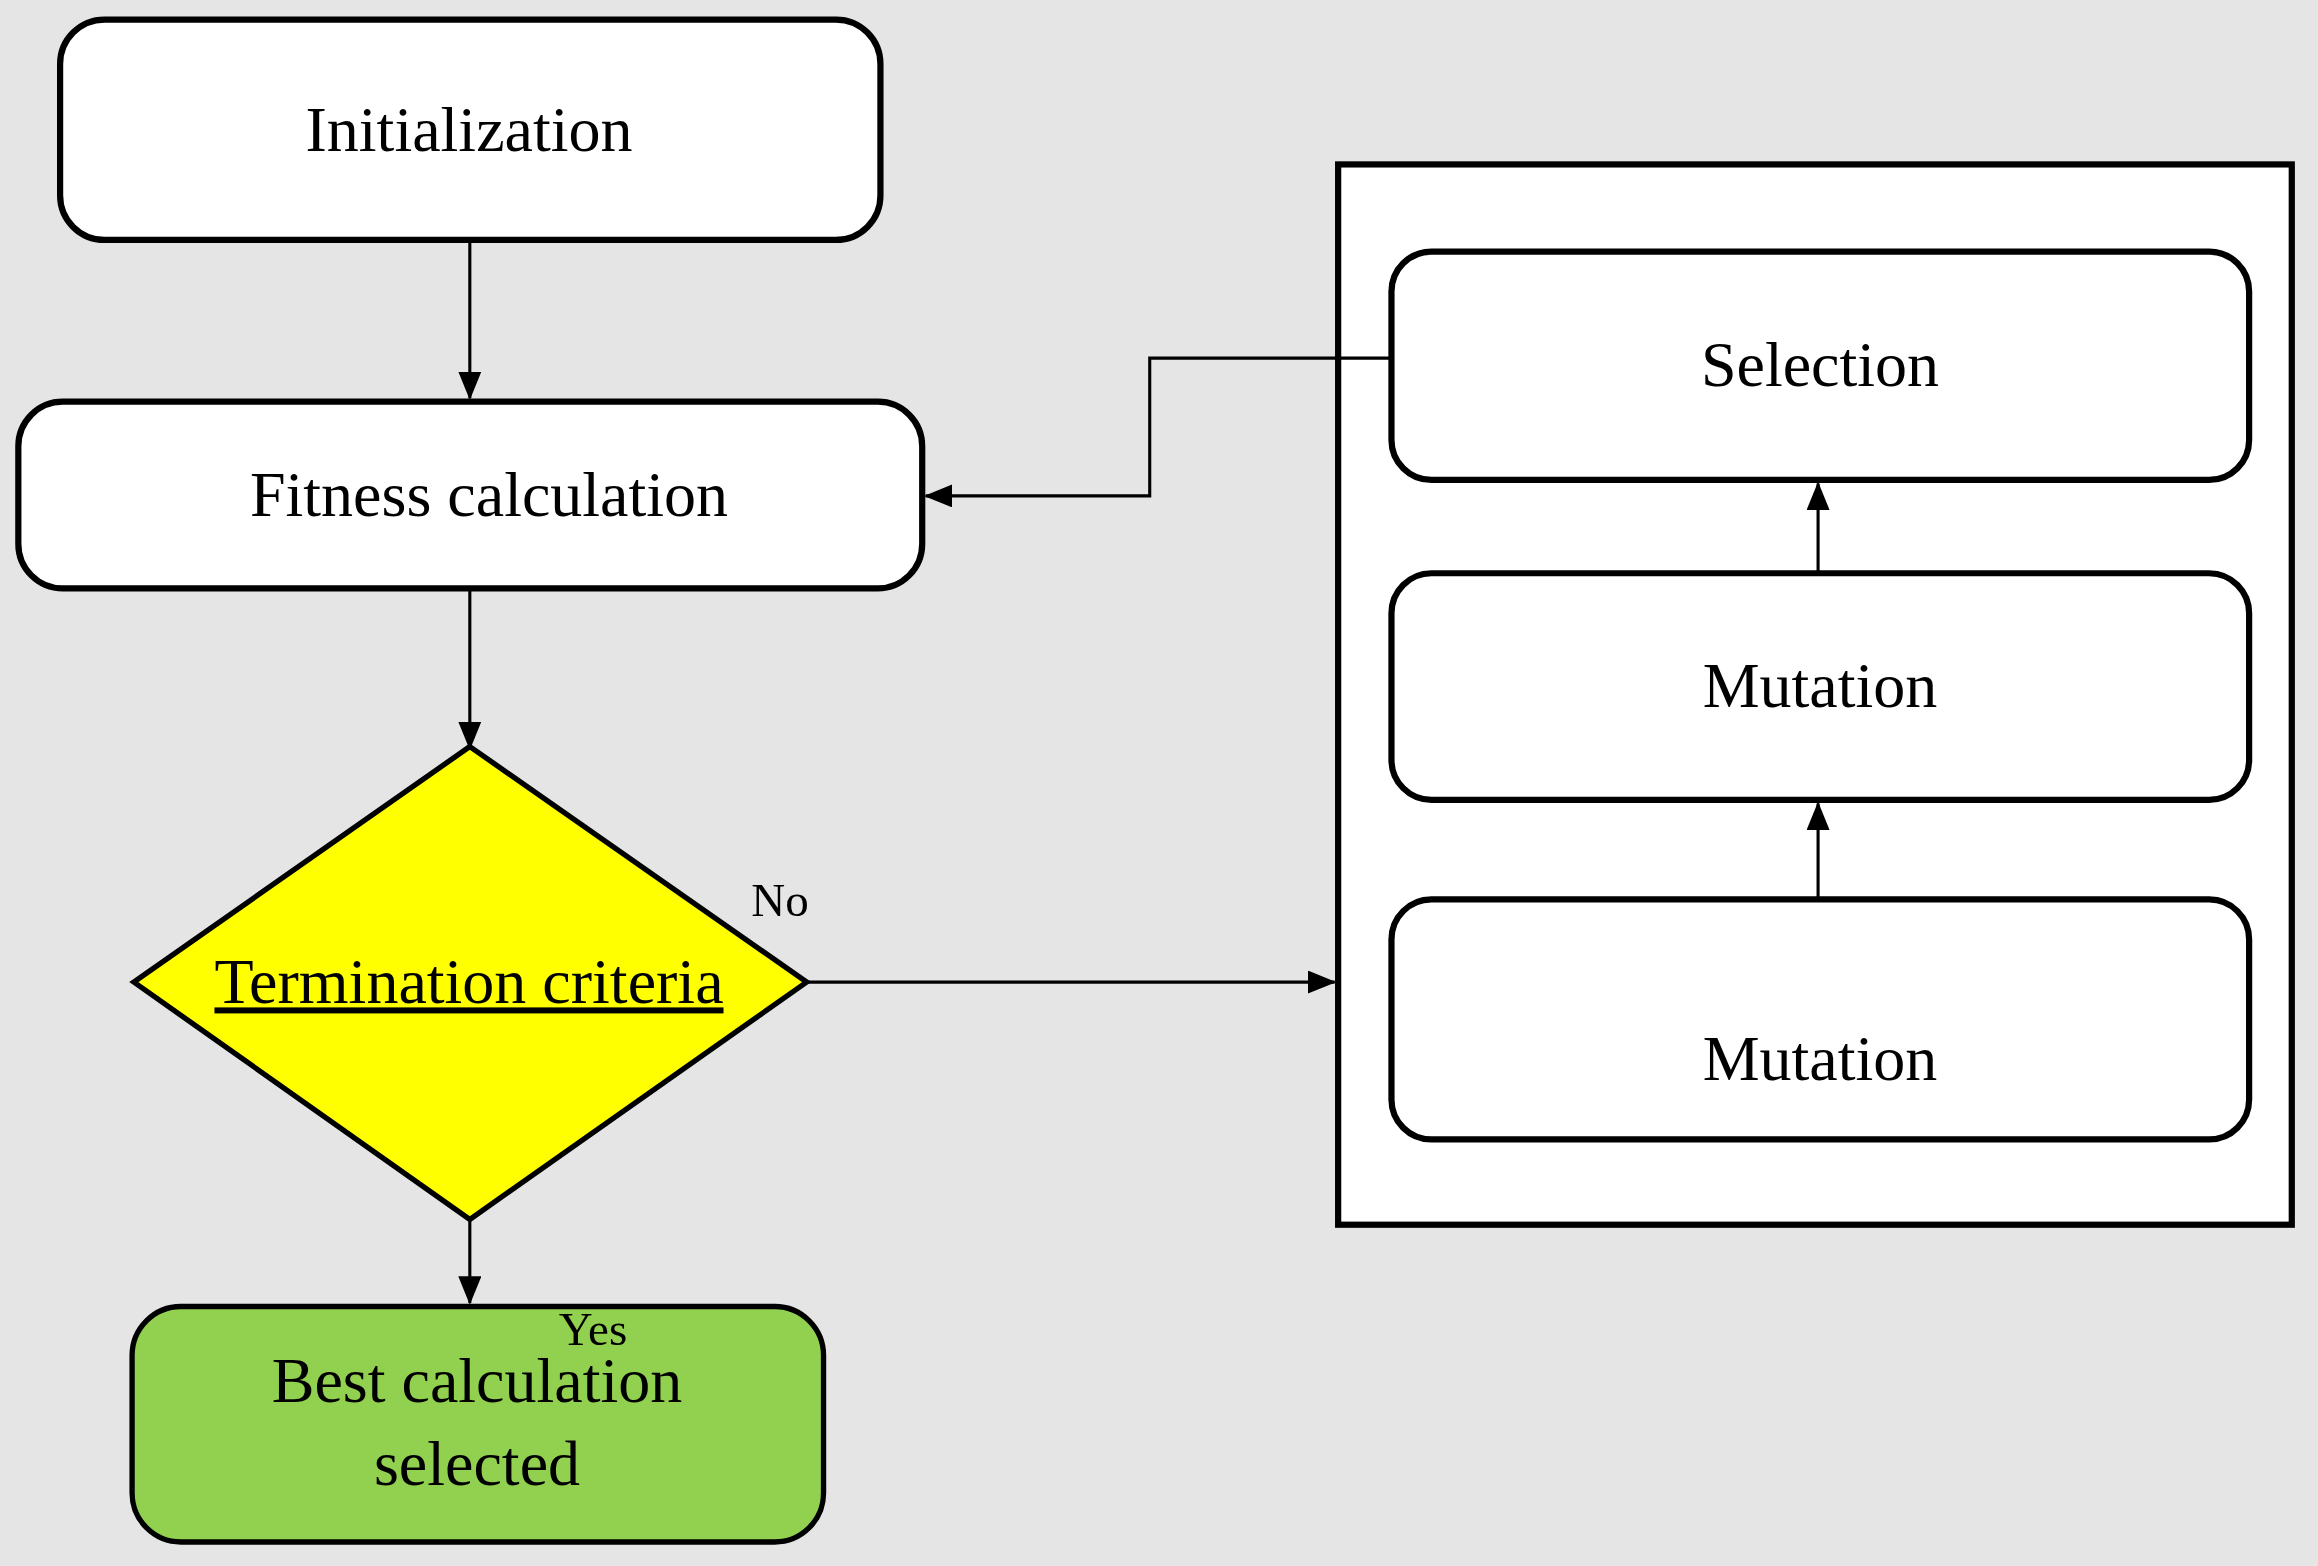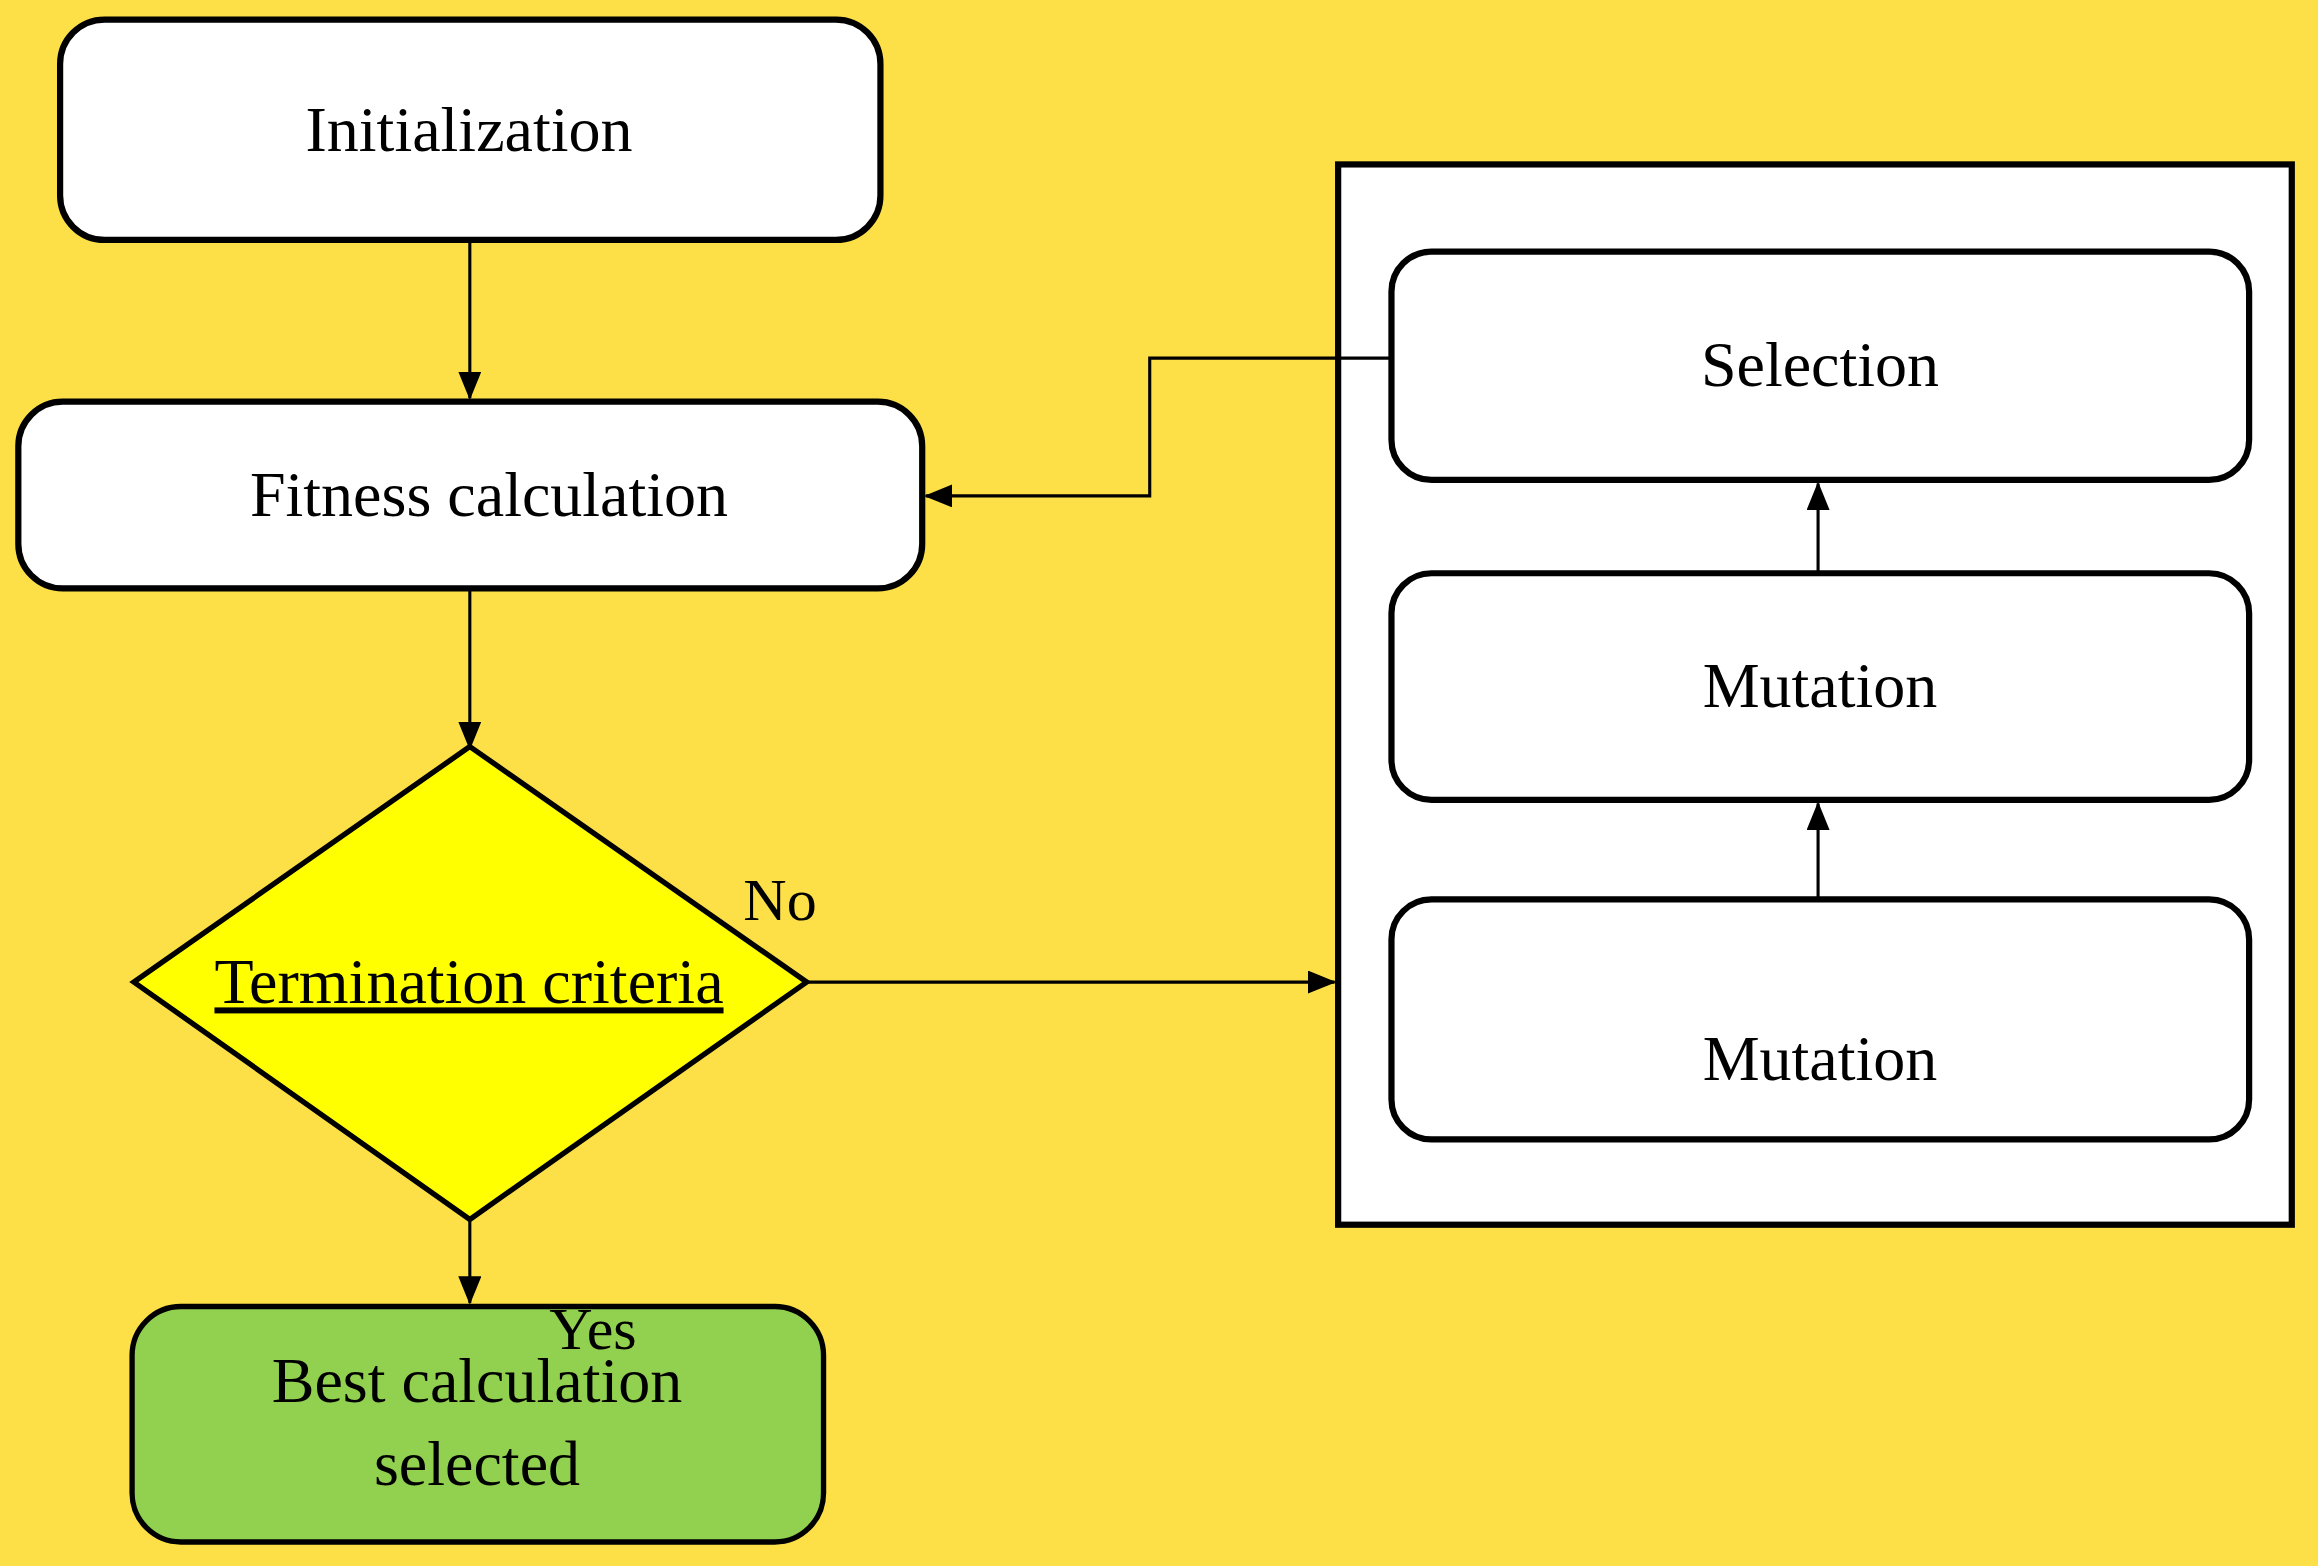--- a/index.html
+++ b/index.html
@@ -1,20 +1,20 @@
 <!DOCTYPE html>
 <html style="font-size:14.2px"><head>
 <meta charset="utf-8">
 <style>
   html, body { margin: 0; padding: 0; background: #ffffff; }
   .canvas {
     position: relative;
     width: 2319px;
     height: 1566px;
-    background: #fde047;
+    background: #e5e5e5;
     font-family: "Liberation Serif", "DejaVu Serif", serif;
     overflow: hidden;
   }
   .layer {
     position: absolute;
     left: 0; top: 0;
     width: 2319px; height: 1566px;
   }
   .node-label {
     position: absolute;
@@ -25,21 +25,21 @@
     line-height: 1.3;
     white-space: nowrap;
   }
   .node-label.wrap {
     white-space: normal;
     width: 569px;
   }
   .edge-label {
     position: absolute;
     transform: translate(-50%, -50%);
-    font-size: 60px;
+    font-size: 47px;
     color: #000000;
     white-space: nowrap;
   }
 </style>
 </head>
 <body>
 
 <div class="canvas">
 
   <svg class="layer" viewBox="0 0 2608 1762" xmlns="http://www.w3.org/2000/svg">

